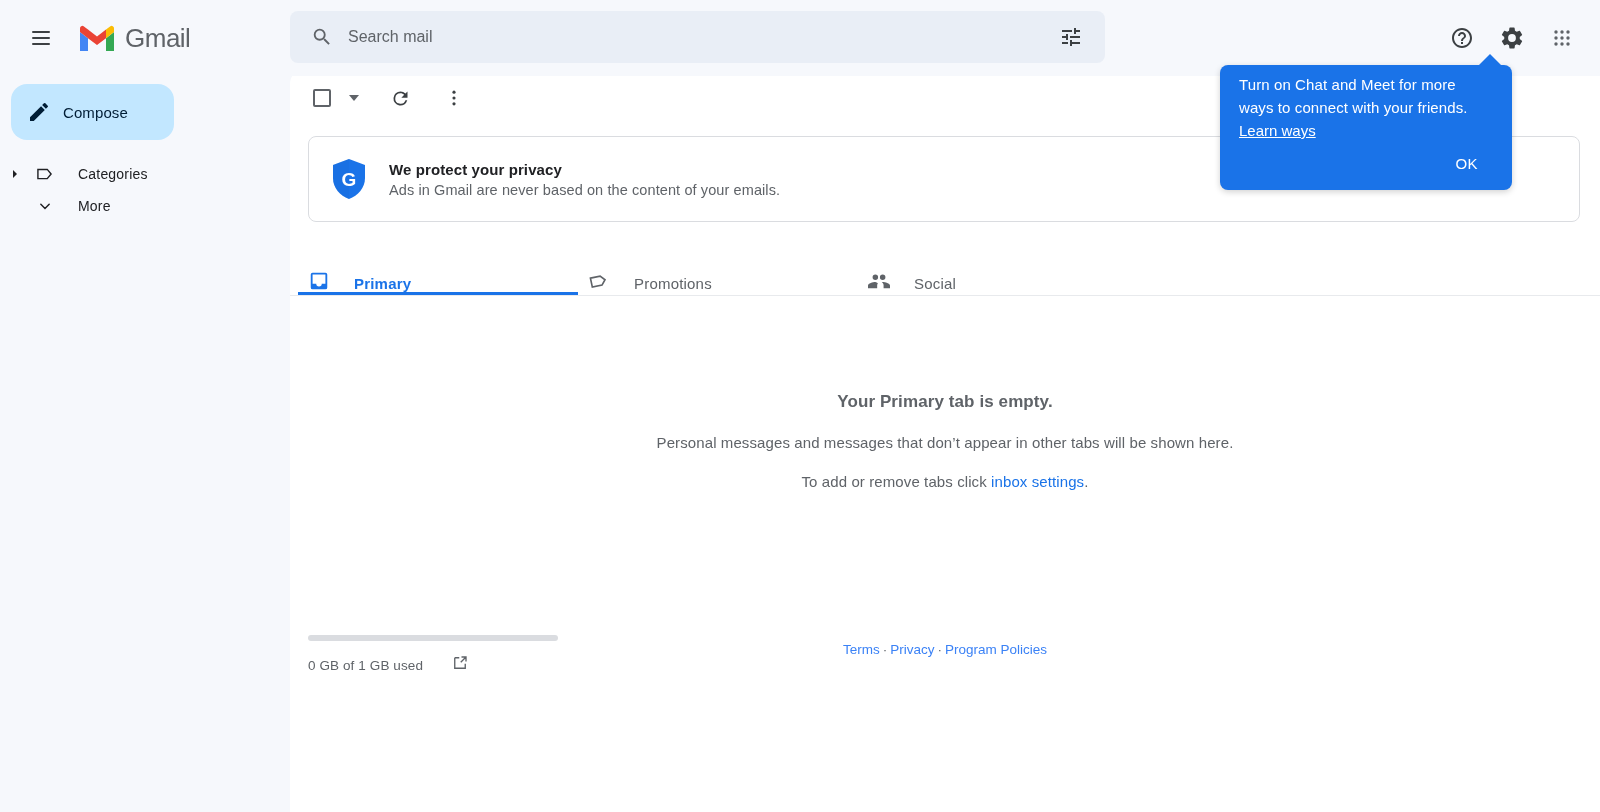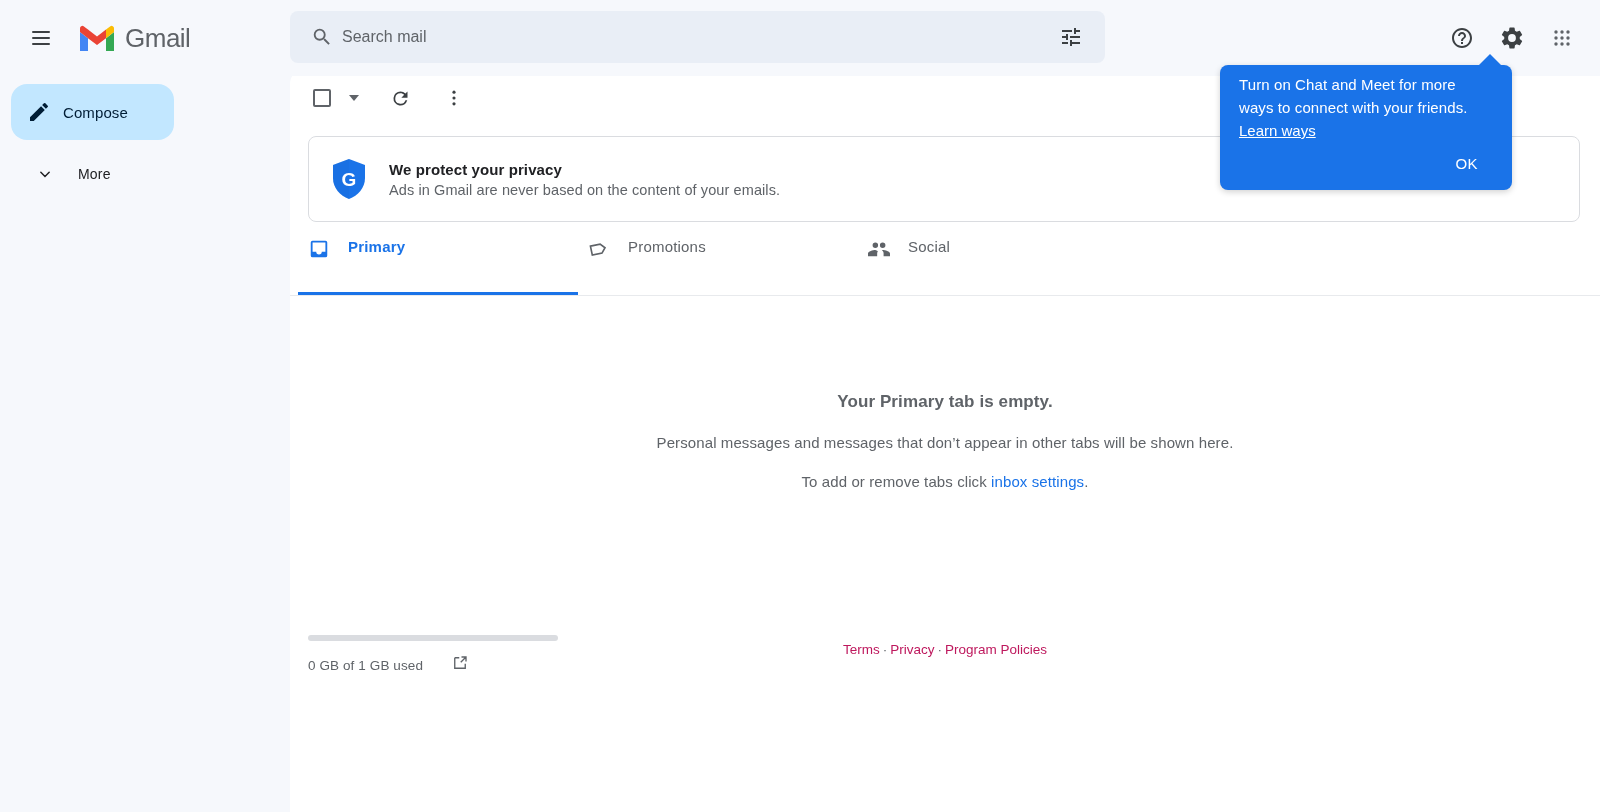--- a/index.html
+++ b/index.html
@@ -85,20 +85,21 @@
     cursor: pointer;
   }
   .search-input {
     flex: 1 1 auto;
     border: none;
     outline: none;
     background: transparent;
     font-family: "Liberation Sans", sans-serif;
     font-size: 16px;
     color: #202124;
+    margin-left: 6px;
   }
   .search-input::placeholder { color: #5f6368; opacity: 1; }
   .tune-btn {
     width: 40px; height: 40px;
     border-radius: 50%;
     display: flex; align-items: center; justify-content: center;
     flex: 0 0 auto;
     cursor: pointer;
   }
 
@@ -266,22 +267,22 @@
   
   .tabs {
     display: flex;
     margin-top: 16px;
     border-bottom: 1px solid #e8eaed;
     padding-left: 8px;
     height: 58px;
   }
   .tab {
     display: flex;
-    align-items: flex-start;
-    gap: 18px;
+    align-items: flex-end;
+    gap: 24px;
     width: 280px;
     padding-left: 10px;
     cursor: pointer;
     position: relative;
     border-bottom: 3px solid transparent;
   }
   .tab .tab-label {
     font-size: 15px;
     color: #5f6368;
     letter-spacing: 0.2px;
@@ -347,21 +348,21 @@
   .footer-links {
     position: absolute;
     left: 0;
     bottom: 155px;
     width: 1310px;
     text-align: center;
     font-size: 13.5px;
     color: #5f6368;
   }
   .footer-links a {
-    color: #be185d;
+    color: #3b82f6;
     text-decoration: none;
     cursor: pointer;
   }
   .dotsep { margin: 0 3px; }
 
   
   .tooltip {
     position: absolute;
     left: 1220px;
     top: 65px;
@@ -488,20 +489,33 @@
 
     <button class="compose">
       <svg width="24" height="24" viewBox="0 0 24 24">
         <path fill="#001d35" d="M3 17.25V21h3.75L17.81 9.94l-3.75-3.75zM20.71 7.04a1 1 0 0 0 0-1.41l-2.34-2.34a1 1 0 0 0-1.41 0l-1.83 1.83 3.75 3.75z"></path>
       </svg>
       <span class="compose-label">Compose</span>
     </button>
 
     <div class="navlist">
 
+      <div class="navitem">
+        <span class="nav-caret">
+          <svg width="10" height="10" viewBox="0 0 10 10">
+            <path fill="#202124" d="M3 1 L7 5 L3 9 Z"></path>
+          </svg>
+        </span>
+        <span class="nav-icon">
+          <svg width="20" height="20" viewBox="0 0 24 24">
+            <path fill="none" stroke="#202124" stroke-width="1.7" d="M3.5 6.5h11.2l4.6 5.5-4.6 5.5H3.5z"></path>
+          </svg>
+        </span>
+        <span class="nav-label">Categories</span>
+      </div>
 
       <div class="navitem">
         <span class="nav-caret"></span>
         <span class="nav-icon">
           <svg width="20" height="20" viewBox="0 0 24 24">
             <path fill="none" stroke="#202124" stroke-width="1.8" stroke-linecap="round" d="M7 10l5 5 5-5"></path>
           </svg>
         </span>
         <span class="nav-label">More</span>
       </div>

